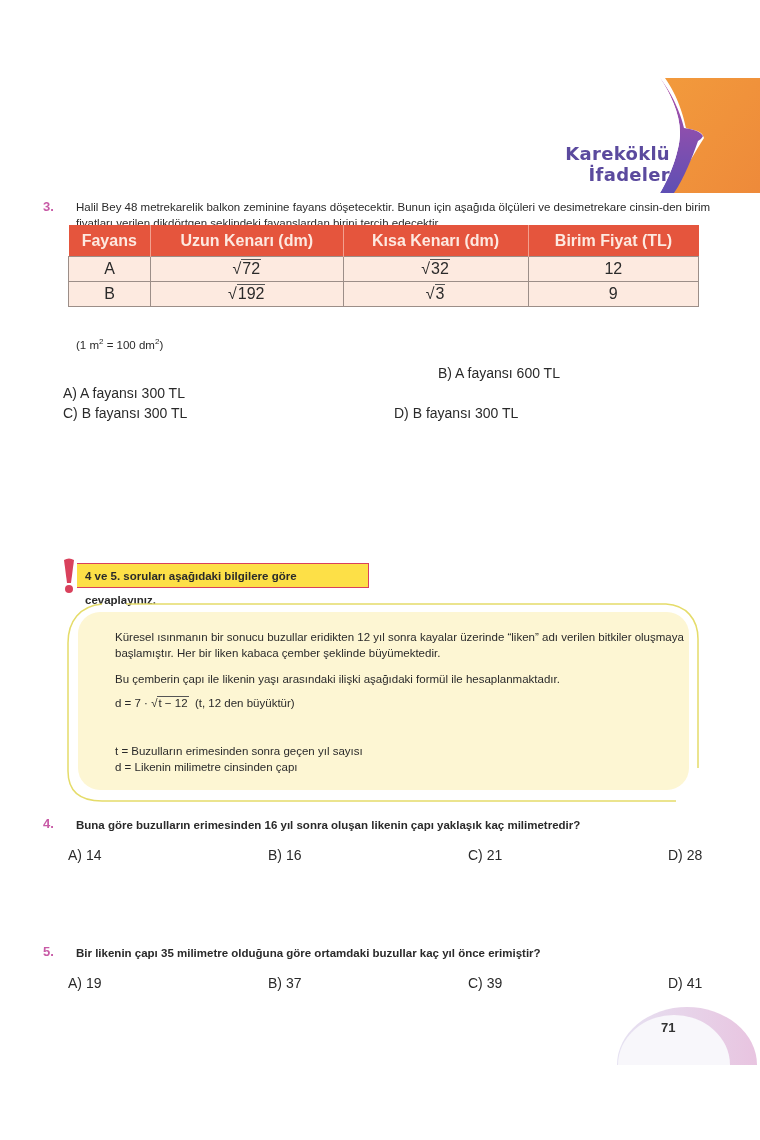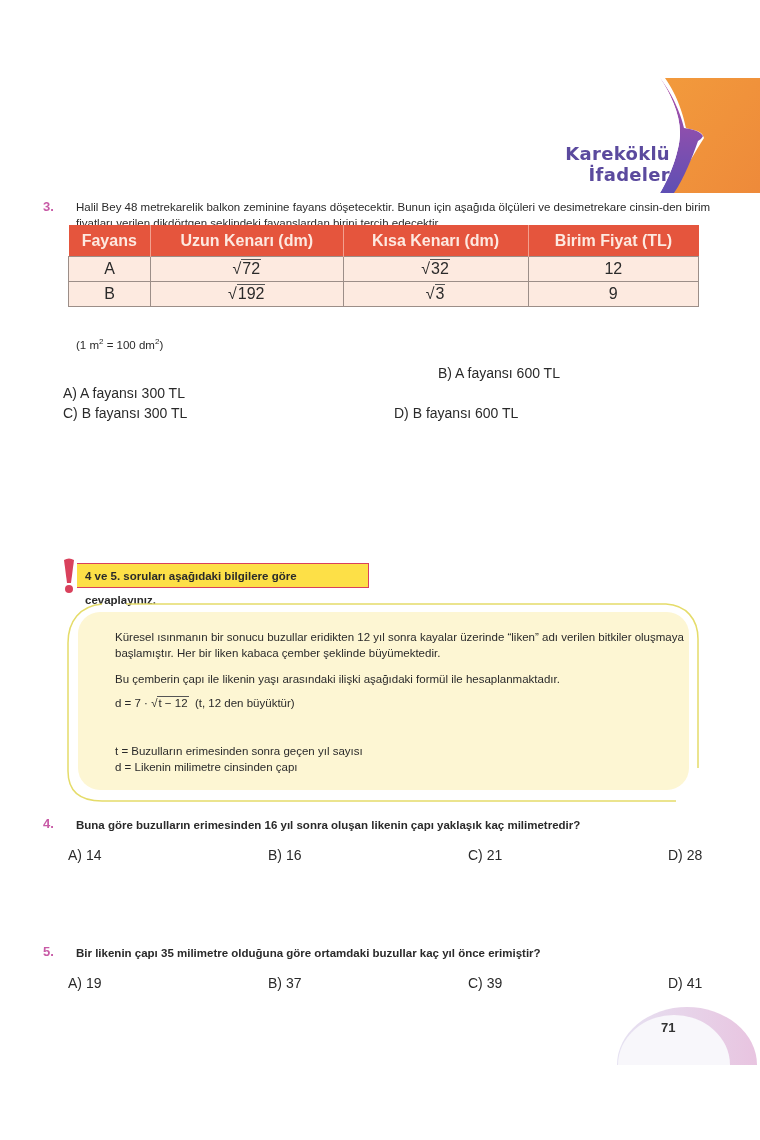--- a/index.html
+++ b/index.html
@@ -118,21 +118,21 @@
   </tbody>
 </table>
 
 <div class="abs text q3-question">
   <div><span>(1 m</span><span class="sup">2</span><span> = 100 dm</span><span class="sup">2</span><span>)</span></div>
 </div>
 
 <div class="abs opt" style="left:63px; top:385px;">A) A fayansı 300 TL</div>
 <div class="abs opt" style="left:394px; top:365px;padding-left:44px;">B) A fayansı 600 TL</div>
 <div class="abs opt" style="left:63px; top:405px;">C) B fayansı 300 TL</div>
-<div class="abs opt" style="left:394px; top:405px;">D) B fayansı 600 TL</div>
+<div class="abs opt" style="left:394px; top:405px;">D) B fayansı 300 TL</div>
 
 <svg class="abs warn-icon" viewBox="0 0 16 36">
   <path d="M3,2 Q8,-1 13,2 L10,25 L6,25 Z" fill="#d9415c"></path>
   <circle cx="8" cy="31" r="4" fill="#d9415c"></circle>
 </svg>
 <div class="abs banner">4 ve 5. soruları aşağıdaki bilgilere göre cevaplayınız.</div>
 
 <svg class="abs info-frame" viewBox="0 0 634 200">
   <path d="M36,1 C14,3 2,18 2,40 L2,168 C2,188 14,198 36,198 L610,198" fill="none" stroke="#e5dc6a" stroke-width="1.5"></path>
   <path d="M60,1 L600,1 C620,2 632,16 632,36 L632,165" fill="none" stroke="#e5dc6a" stroke-width="1.5"></path>

